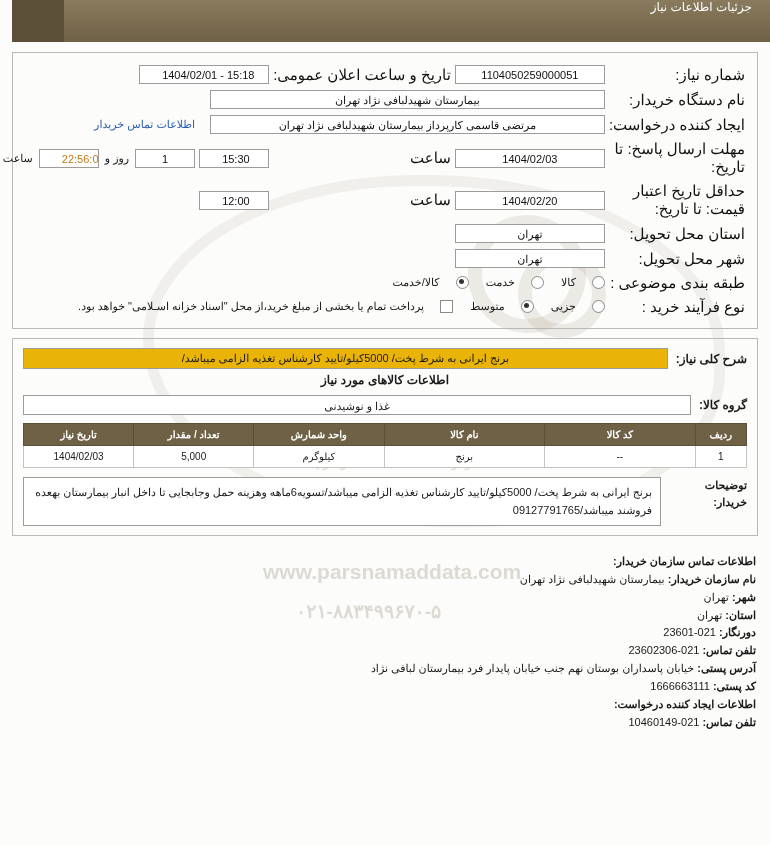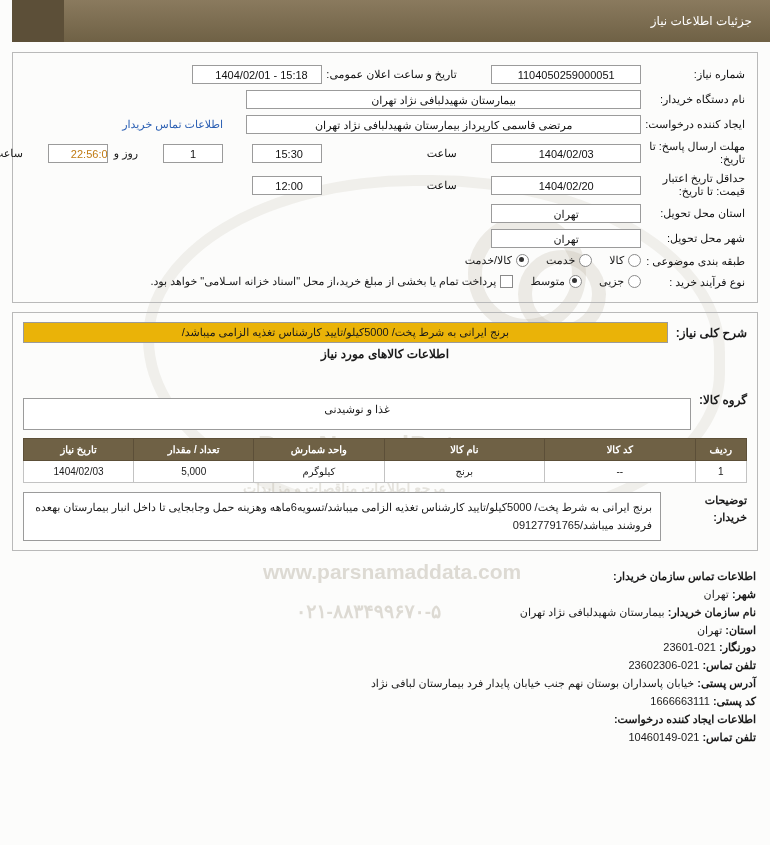--- a/index.html
+++ b/index.html
@@ -56,21 +56,20 @@
     border: 11px solid rgba(165,155,135,0.13);
   }
 
   
   .titlebar {
     position: relative;
     height: 42px;
     background: #7a6a50;
     background: linear-gradient(#8a7a5e, #6f6145);
     display: flex;
-    align-items: center;
     justify-content: flex-start;
     padding: 0 18px;
     box-sizing: border-box;
     margin-left: 12px;
   }
   .titlebar .title {
     color: #ffffff;
     font-size: 12px;
     font-weight: normal;
   }
@@ -89,41 +88,40 @@
     margin-bottom: 9px;
     padding: 9px 10px;
     box-sizing: border-box;
   }
 
   table.form { width: 100%; border-collapse: collapse; }
   table.form td { vertical-align: middle; padding: 3px 2px; }
   .lbl {
     text-align: right;
     white-space: nowrap;
-    font-size: 11px;
+    font-size: 15px;
     color: #111;
     padding-left: 6px;
     padding-right: 4px;
     margin-top: 44px;
   }
   .lbl.wrap { white-space: normal; }
 
   .fld {
     border: 1px solid #9b9b9b;
     background: #ffffff;
     height: 19px;
     line-height: 19px;
     font-size: 11px;
     padding: 0 22px;
     box-sizing: border-box;
     text-align: center;
     color: #111;
     overflow: hidden;
     white-space: nowrap;
-    margin-left: 19px;
   }
   .fld.ltr { direction: ltr; }
   .w300 { width: 300px; }
   .w150 { width: 150px; }
   .w130 { width: 130px; }
   .w70 { width: 70px; }
   .w60 { width: 60px; }
 
   .link {
     color: #2b5fb3;
@@ -153,21 +151,21 @@
     border-radius: 50%;
     background: #333;
   }
   .cbox {
     display: inline-block;
     width: 11px; height: 11px;
     border: 1px solid #8a8a8a;
     background: #fff;
     vertical-align: -1px;
   }
-  .opt { display: inline-flex; align-items: center; gap: 4px; margin-left: 14px; text-align: center; }
+  .opt { display: inline-flex; align-items: center; gap: 16px; margin-left: 14px; text-align: center; }
 
   
   .desc-row { display: flex; align-items: center; gap: 8px; }
   .desc-box {
     flex: 1;
     border: 1px solid #9b9b9b;
     background: #eab308;
     min-height: 19px;
     line-height: 19px;
     font-size: 11px;
@@ -182,27 +180,26 @@
     font-size: 12px;
     margin: 4px 0 8px 0;
   }
 
   .group-row { display: flex; align-items: center; gap: 8px; margin-bottom: 8px; }
   .group-row .gl { font-weight: bold; font-size: 12px; white-space: nowrap; }
   .group-fld {
     flex: 1;
     border: 1px solid #9b9b9b;
     background: #fff;
-    height: 32px;
+    height: 20px;
     line-height: 20px;
     font-size: 11px;
     padding: 0 16px;
     box-sizing: border-box;
     text-align: center;
-    margin-top: 29px;
   }
 
   
   table.items {
     width: 100%;
     border-collapse: collapse;
     margin-top: 2px;
   }
   table.items th {
     background: #6f6145;
@@ -416,28 +413,28 @@
 
       <div class="notes-row">
         <div class="notes-lbl">توضیحات خریدار:</div>
         <div class="notes-box">برنج ایرانی به شرط پخت/ 5000کیلو/تایید کارشناس تغذیه الزامی میباشد/تسویه6ماهه وهزینه حمل وجابجایی تا داخل انبار بیمارستان بهعده فروشند میباشد/09127791765</div>
       </div>
     </div>
 
     <div class="contact">
       <div class="head">اطلاعات تماس سازمان خریدار:</div>
       <div class="line">
+        <span class="k">نام سازمان خریدار:</span>
+        <span>بیمارستان شهیدلبافی نژاد تهران</span>
+      </div>
+      <div class="line">
         <span class="k">شهر:</span>
         <span>تهران</span>
       </div>
       <div class="line">
-        <span class="k">نام سازمان خریدار:</span>
-        <span>بیمارستان شهیدلبافی نژاد تهران</span>
-      </div>
-      <div class="line">
         <span class="k">استان:</span>
         <span>تهران</span>
       </div>
       <div class="line">
         <span class="k">دورنگار:</span>
         <span class="mono">23601-021</span>
       </div>
       <div class="line">
         <span class="k">تلفن تماس:</span>
         <span class="mono">23602306-021</span>

